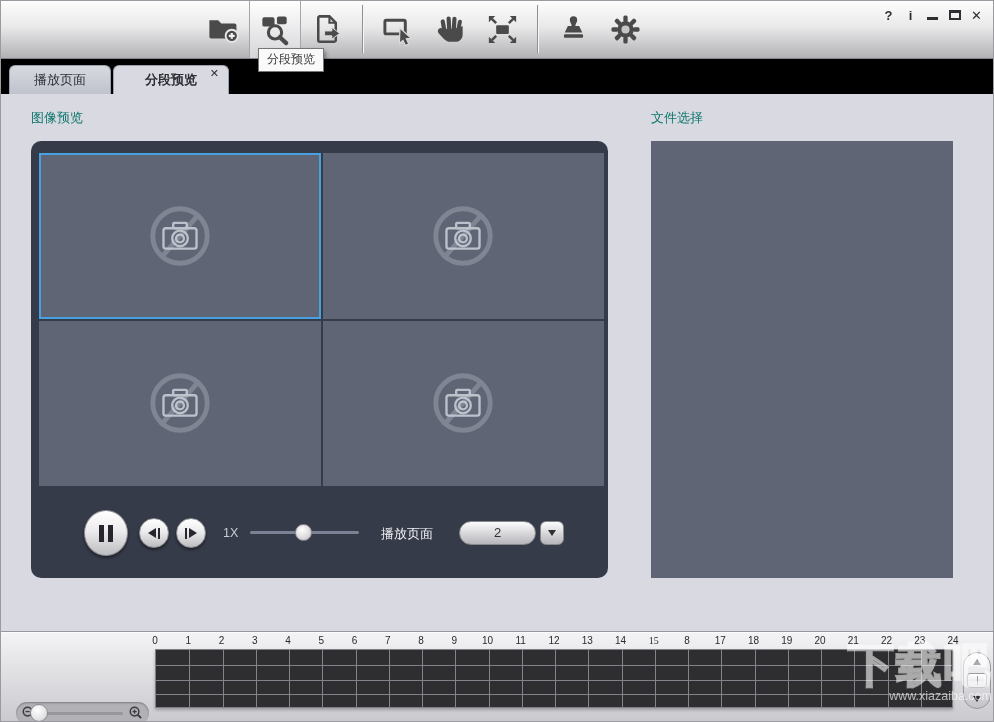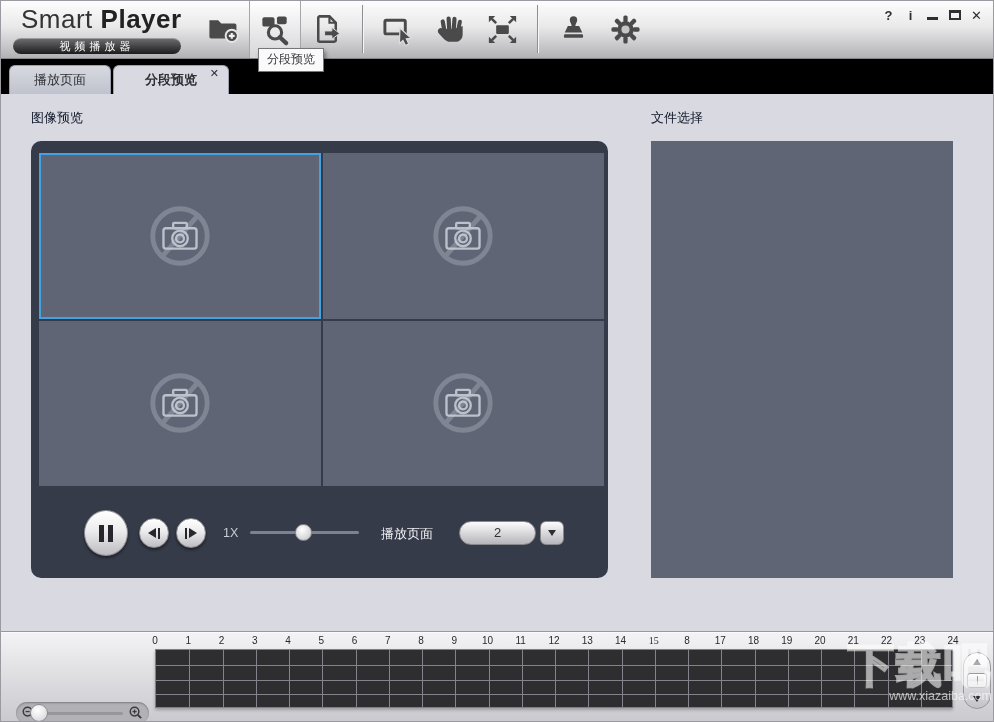--- a/index.html
+++ b/index.html
@@ -40,21 +40,21 @@
   .tab { position:absolute; top:6px; height:29px; border-radius:6px 6px 0 0; text-align:center;
     font-size:13px; color:#2e2f35; line-height:28px; }
   .tab.inactive { left:8px; width:102px; background:linear-gradient(180deg,#d7d9df,#bfc3cd);
     border:1px solid #9aa0ae; border-bottom:none; }
   .tab.active { left:112px; width:116px; background:#d9dae1; border:1px solid #9aa0ae; border-bottom:none;
     font-weight:700; }
   .tab-close { position:absolute; right:9px; top:-1px; font-size:11px; font-weight:400; color:#2e2f35; line-height:16px; }
 
   
   .content { position:absolute; left:0; top:93px; width:994px; height:537px; background:#d9dae1; }
-  .section-label { position:absolute; top:15px; font-size:13px; color:#0f172a; }
+  .section-label { position:absolute; top:15px; font-size:13px; color:#0f766e; }
   .label-left { left:30px; }
   .label-right { left:650px; }
 
   .preview-container { position:absolute; left:30px; top:47px; width:577px; height:437px;
     background:#363b49; border-radius:10px; }
   .pane-grid { position:absolute; left:8px; top:12px; width:565px; height:333px;
     display:grid; grid-template-columns:1fr 1fr; grid-template-rows:1fr 1fr; gap:2px; }
   .pane { background:#5f6574; display:flex; align-items:center; justify-content:center; }
   .pane.selected { border:2px solid #47a1e1; }
 
@@ -116,27 +116,20 @@
   .wm-title { font-size:46px; font-weight:700; letter-spacing:2px; line-height:1.0;
     color:rgba(255,255,255,0.10); -webkit-text-stroke:2px rgba(255,255,255,0.55); }
   .wm-url { font-size:12.5px; color:rgba(255,255,255,0.65); margin-top:1px; }
 </style>
 </head>
 <body>
 
 <div class="window">
 
   <div class="titlebar">
-    <div class="logo">
-      <div class="brand">
-        <span class="b-reg">Smart</span>
-        <span class="b-bold">Player</span>
-      </div>
-      <div class="subtitle-pill">视频播放器</div>
-    </div>
 
     <div class="toolbar">
       <div class="tool-btn">
         <svg viewBox="0 0 36 36" width="35" height="35">
           <path fill="#4a4a4a" d="M3.5 8.5h9l3.2 3.2h13.8a1.8 1.8 0 0 1 1.8 1.8v12a1.8 1.8 0 0 1-1.8 1.8H5.3a1.8 1.8 0 0 1-1.8-1.8z"></path>
           <circle cx="26.5" cy="24.5" r="6.3" fill="#4a4a4a" stroke="#e6e6e8" stroke-width="2"></circle>
           <path d="M23.5 24.5h6M26.5 21.5v6" stroke="#f2f2f2" stroke-width="2.2"></path>
         </svg>
       </div>
       <div class="tool-btn active">

